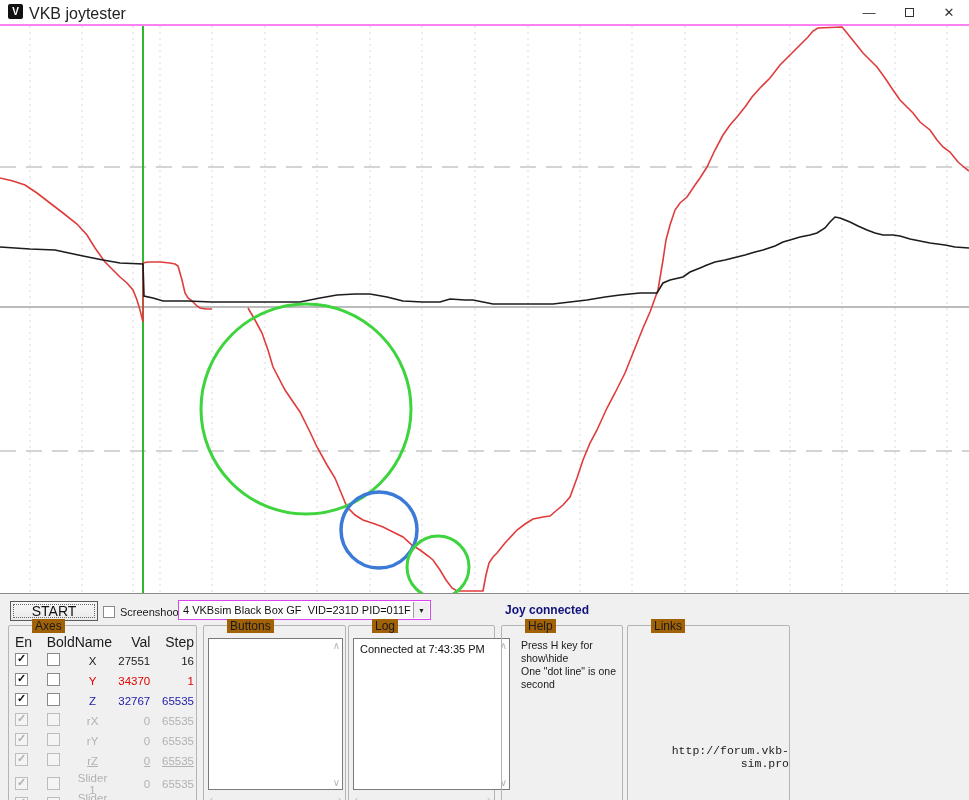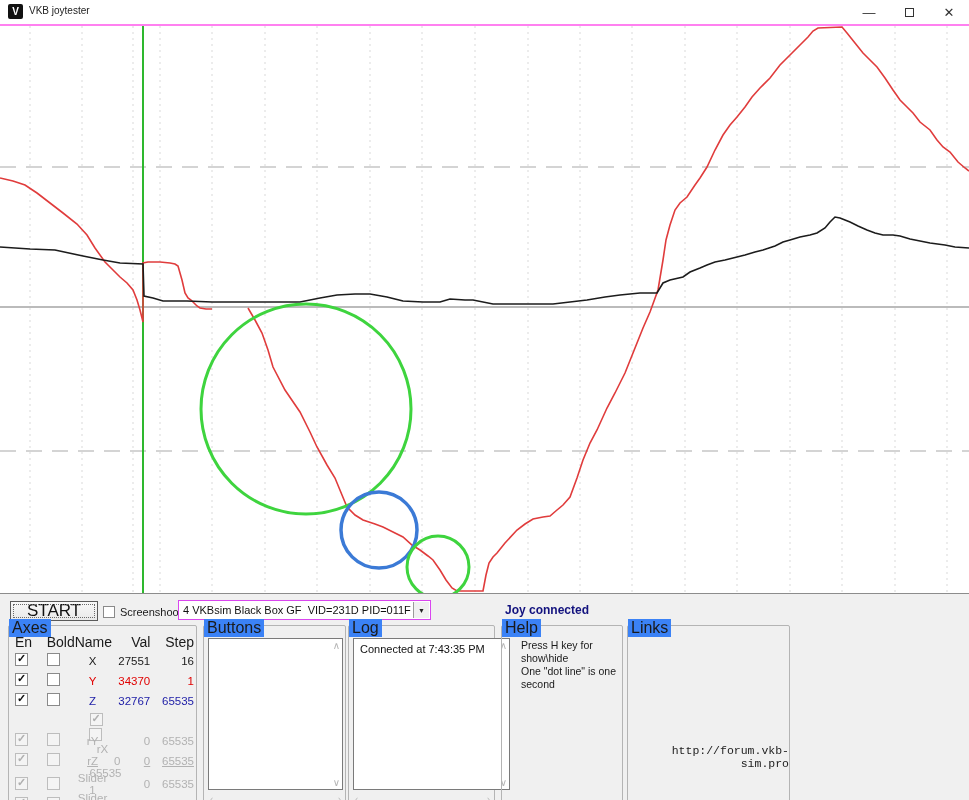--- a/index.html
+++ b/index.html
@@ -5,53 +5,53 @@
   * { margin:0; padding:0; box-sizing:border-box; }
   html,body { width:969px; height:800px; overflow:hidden; background:#fff;
               font-family:"Liberation Sans", sans-serif; }
   .window { position:relative; width:969px; height:800px; background:#fff; }
 
   
   .titlebar { position:absolute; top:0; left:0; width:969px; height:24px; background:#ffffff; }
   .app-icon { position:absolute; left:8px; top:4px; width:15px; height:15px; background:#111;
               border-radius:2px; color:#fff; font-size:10px; font-weight:bold;
               display:flex; align-items:center; justify-content:center; }
-  .app-title { position:absolute; left:29px; top:5px; font-size:10px; color:#222; }
+  .app-title { position:absolute; left:29px; top:5px; font-size:16px; color:#222; }
   .win-btns { position:absolute; right:0; top:0; height:24px; display:flex; }
   .win-btn { width:40px; height:24px; display:flex; align-items:center; justify-content:center;
              font-size:13px; color:#333; }
   .win-btn .sq { width:9px; height:9px; border:1px solid #333; display:block; }
 
   
   .chart { position:absolute; top:24px; left:0; width:969px; height:569px;
            border-top:2px solid #ff80f0; background:#fff; }
   .chart svg { display:block; }
 
   
   .panel { position:absolute; top:593px; left:0; width:969px; height:207px;
            background:#f0f0f0; border-top:1px solid #8c8c8c; overflow:hidden; font-size:11px; color:#1a1a1a; }
 
   .btn-start { position:absolute; left:10px; top:7px; width:88px; height:20px;
                background:linear-gradient(#f8f8f8,#e9e9e9); border:1px solid #5a5a5a;
                outline:1px dotted #6a6a6a; outline-offset:-4px;
-               font-size:17px; color:#111; text-align:center; line-height:18px; }
+               font-size:14px; color:#111; text-align:center; line-height:18px; }
   .chk { position:absolute; width:12px; height:12px; background:#fff; border:1px solid #8a8a8a; }
   .lbl-screenshot { position:absolute; left:120px; top:12px; }
 
   .combo { position:absolute; left:178px; top:6px; width:253px; height:20px; background:#fff;
            border:1px solid #d946ef; }
   .combo-text { position:absolute; left:4px; top:3px; font-size:11px; white-space:pre; color:#111; }
   .combo-arrow { position:absolute; right:1px; top:1px; bottom:1px; width:16px; background:#f0f0f0;
                  border-left:1px solid #9a9a9a; display:flex; align-items:center; justify-content:center;
                  font-size:7px; color:#222; }
   .status { position:absolute; left:505px; top:9px; font-size:12px; font-weight:bold; color:#12127e; }
 
   .group { position:absolute; top:31px; height:185px; border:1px solid #b4b4b4; border-radius:2px; }
-  .group > .gtitle { position:absolute; top:-7px; left:0; background:#3b82f6; padding:0 3px;
-                     font-size:16px; color:#1a1a1a; }
+  .group > .gtitle { position:absolute; top:-7px; left:23px; background:#a16207; padding:0 3px;
+                     font-size:12px; color:#1a1a1a; }
   .g-axes   { left:8px;   width:189px; }
   .g-btns   { left:203px; width:143px; }
   .g-log    { left:348px; width:147px; }
   .g-help   { left:501px; width:122px; }
   .g-links  { left:627px; width:163px; }
 
   
   .ax-head { position:absolute; top:8px; left:0; width:100%; display:flex; font-weight:normal; font-size:14px;justify-content:space-between; }
   .ax-row  { position:absolute; left:0; width:100%; display:flex; align-items:center; font-size:11.5px; }
   .c-en   { width:38px; padding-left:6px; }
@@ -178,21 +178,21 @@
             <span class="c-val">34370</span>
             <span class="c-step">1</span>
           </div>
           <div class="ax-row ax-z" style="top: 67px;">
             <span class="c-en"><span class="cbx on"></span></span>
             <span class="c-bold"><span class="cbx"></span></span>
             <span class="c-name">Z</span>
             <span class="c-val">32767</span>
             <span class="c-step">65535</span>
           </div>
-          <div class="ax-row ax-dis" style="top: 87px; flex-direction: column;">
+          <div class="ax-row ax-dis" style="top: 87px;">
             <span class="c-en"><span class="cbx on dis"></span></span>
             <span class="c-bold"><span class="cbx dis"></span></span>
             <span class="c-name">rX</span>
             <span class="c-val">0</span>
             <span class="c-step">65535</span>
           </div>
           <div class="ax-row ax-dis" style="top: 107px;">
             <span class="c-en"><span class="cbx on dis"></span></span>
             <span class="c-bold"><span class="cbx dis"></span></span>
             <span class="c-name">rY</span>

